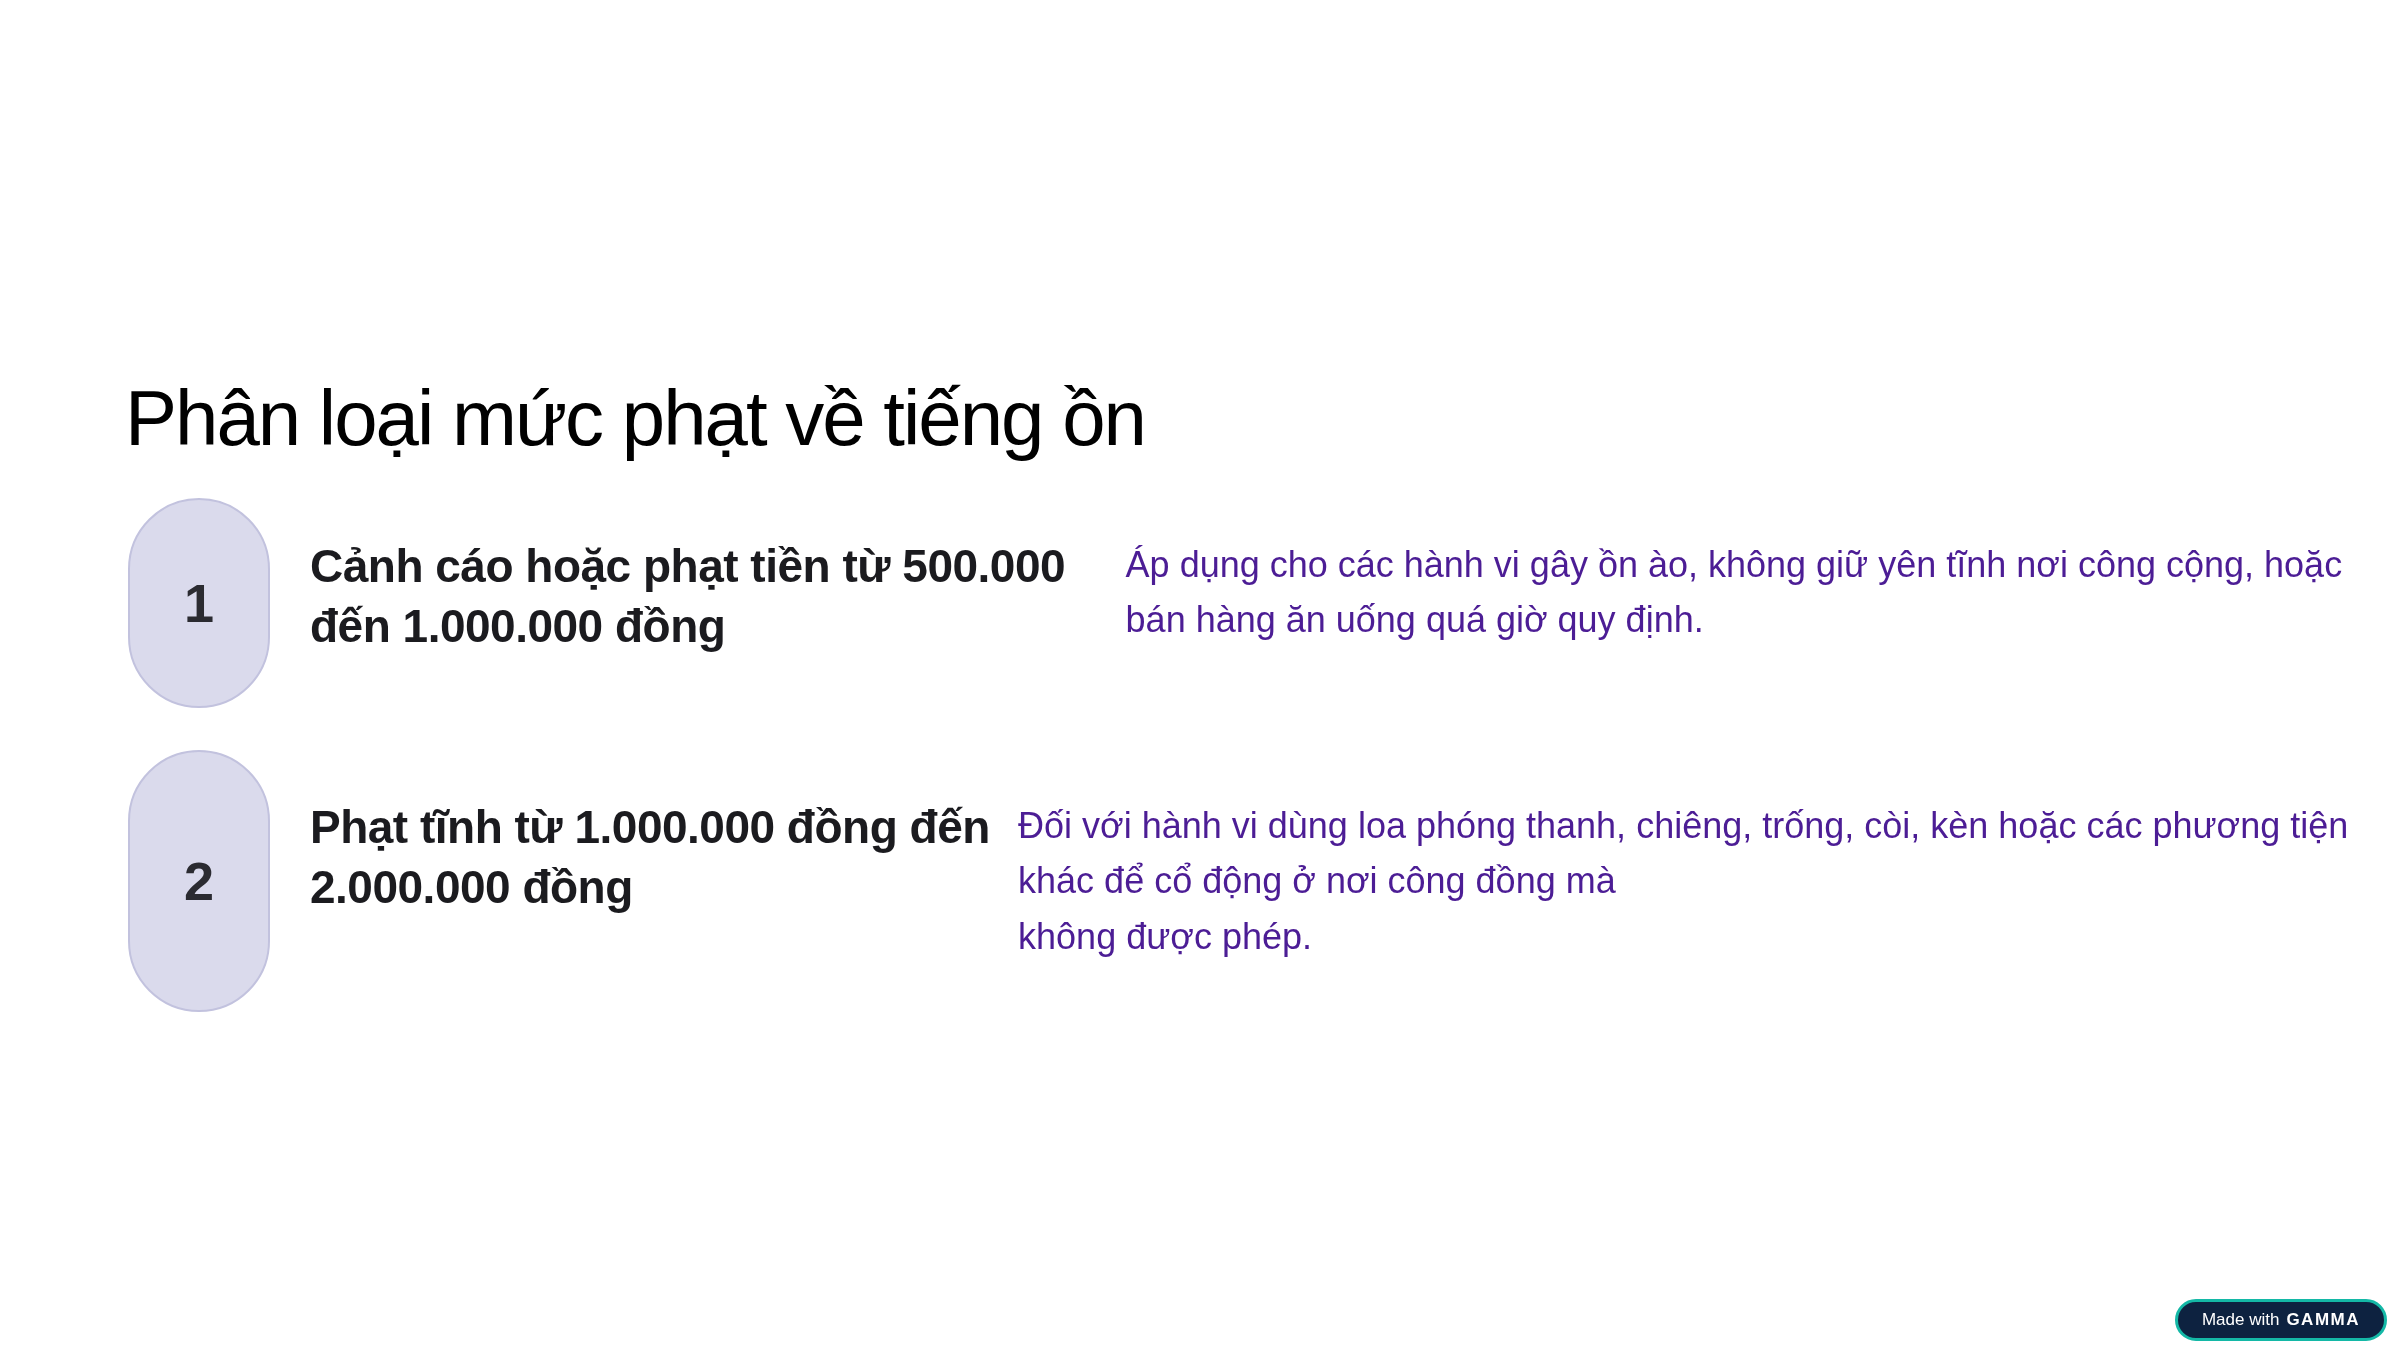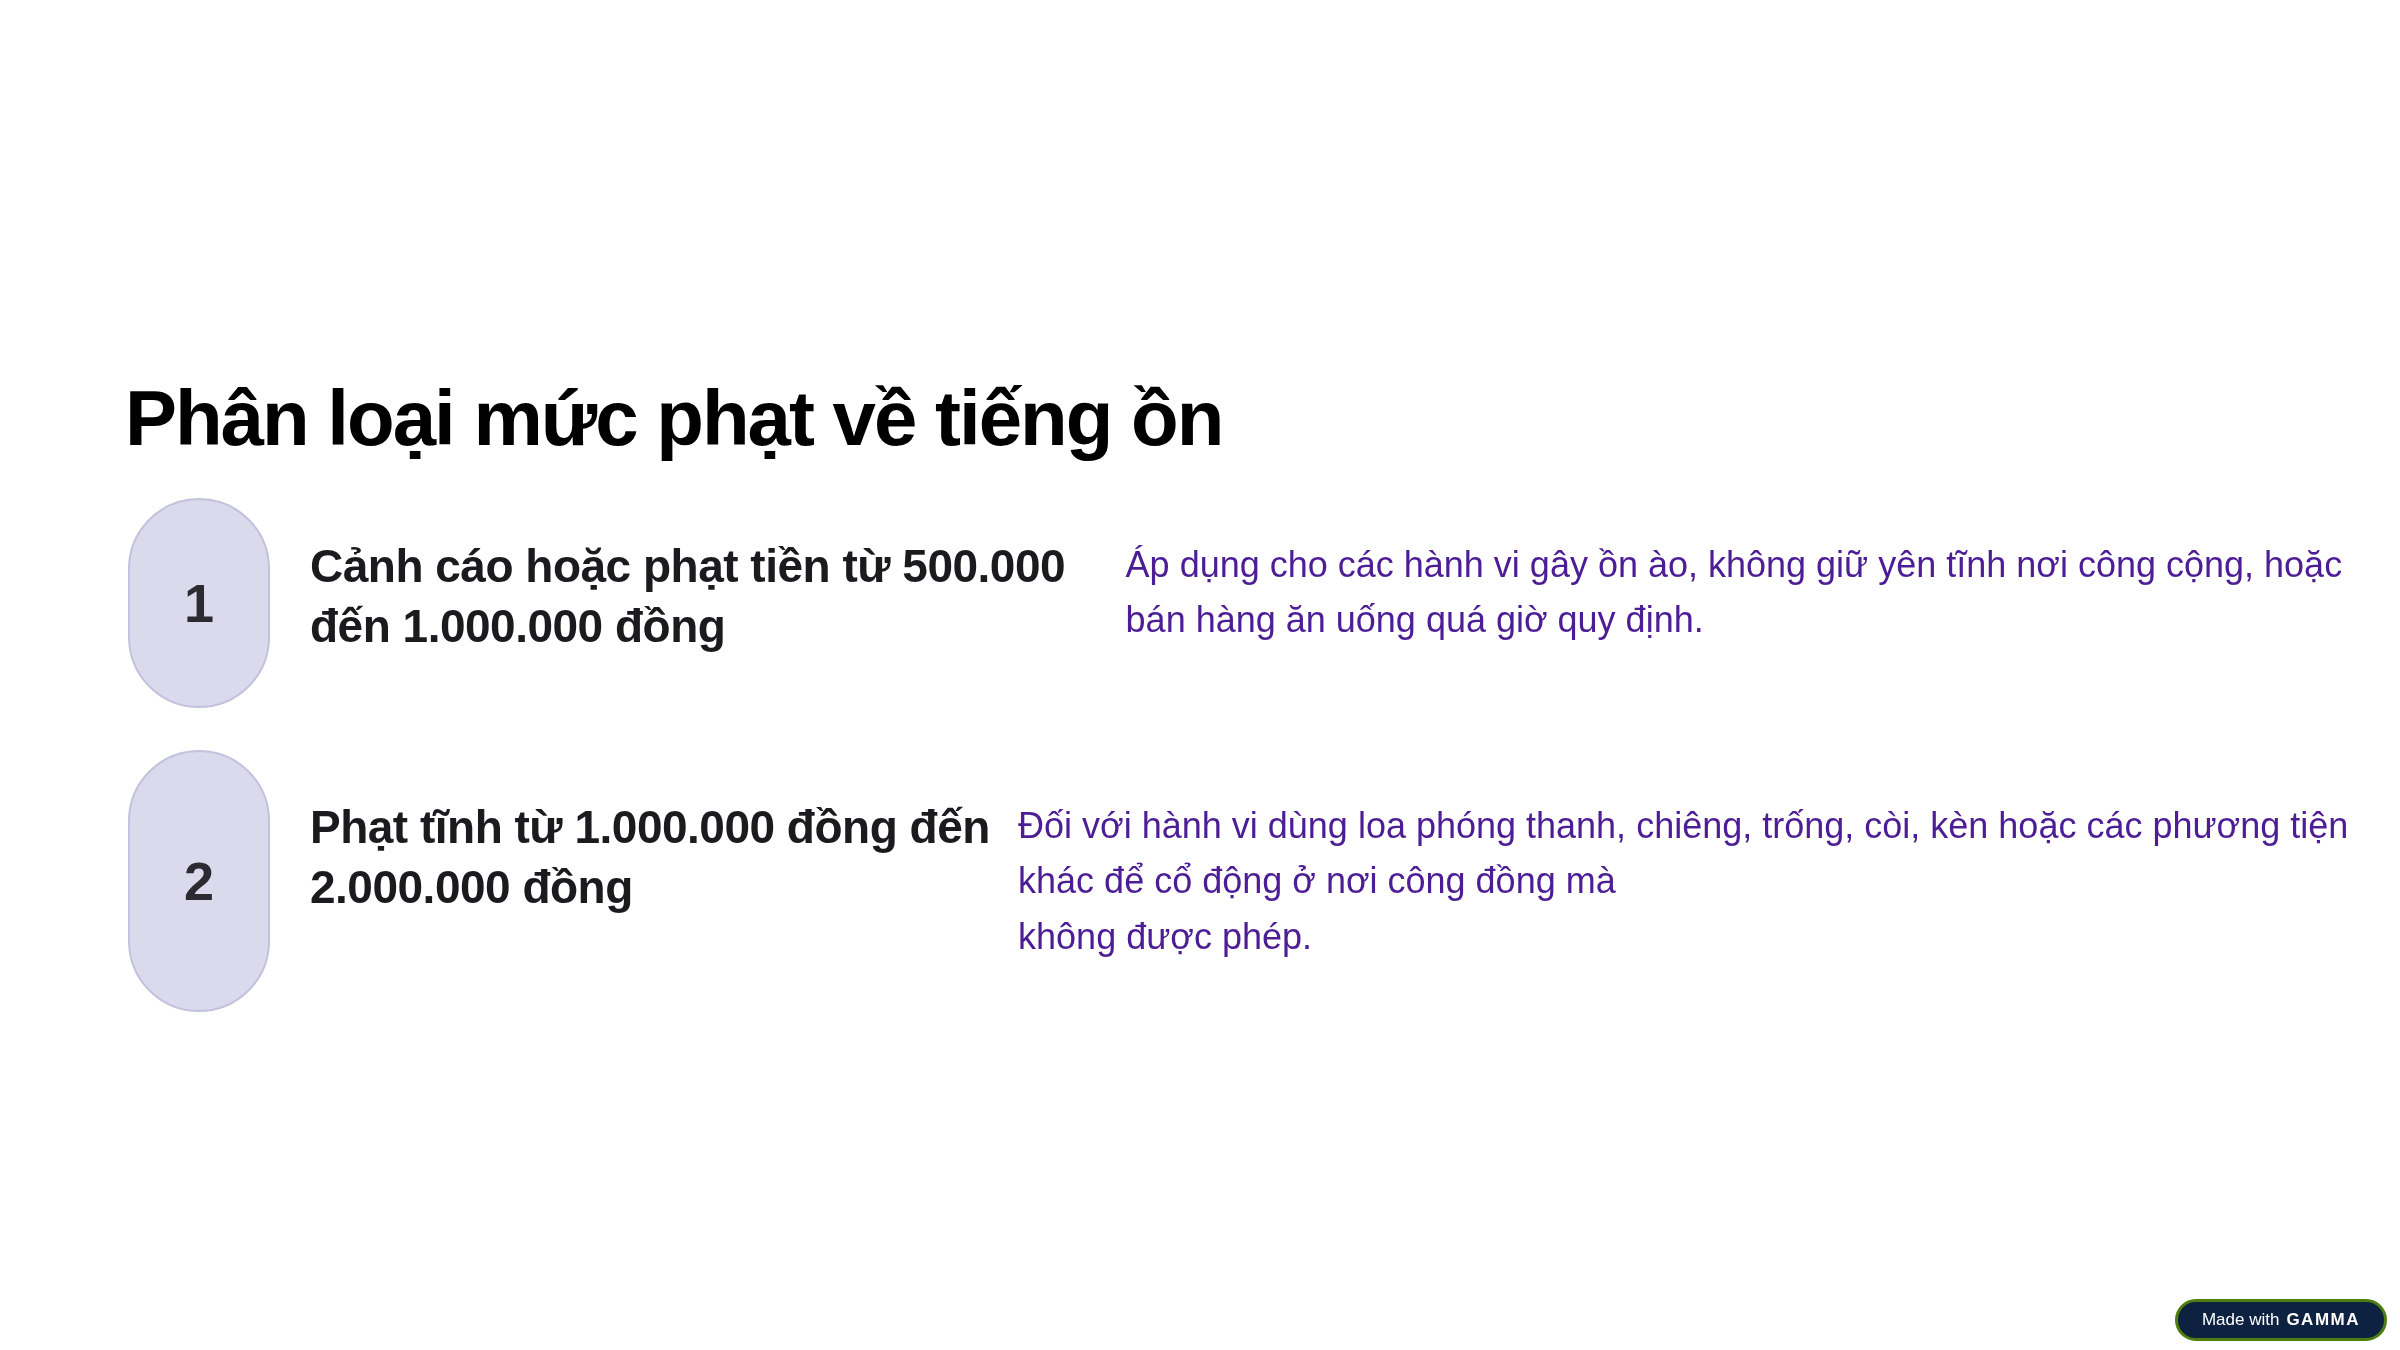--- a/index.html
+++ b/index.html
@@ -14,21 +14,21 @@
     position: relative;
     overflow: hidden;
   }
 
   .slide-title {
     position: absolute;
     left: 125px;
     top: 322px;
     font-size: 78px;
     line-height: 1.15;
-    font-weight: bold;
+    font-weight: normal;
     letter-spacing: -2px;
     color: #000000;
     white-space: nowrap;
   }
 
   .item-row {
     position: absolute;
     left: 128px;
     display: flex;
     align-items: center;
@@ -74,21 +74,21 @@
     color: #4c1d95;
     line-height: 1.53;
     white-space: pre-line;
   }
 
   .made-with-badge {
     position: absolute;
     right: 13px;
     bottom: 9px;
     background: #0d2240;
-    border: 3px solid #4d7c0f;
+    border: 3px solid #14b8a6;
     border-radius: 999px;
     padding: 8px 24px;
     display: flex;
     align-items: center;
     gap: 7px;
     color: #ffffff;
     font-size: 17px;
     cursor: pointer;
   }
   .made-with-badge .brand {

